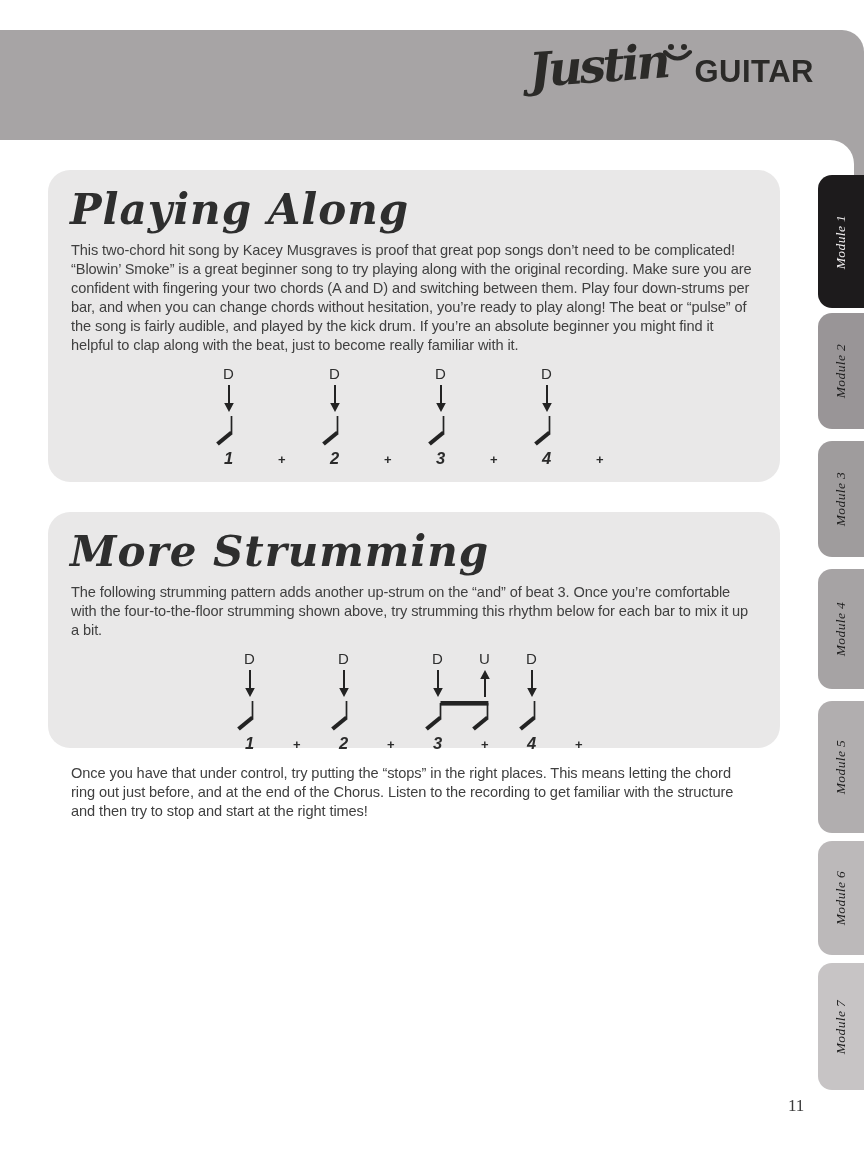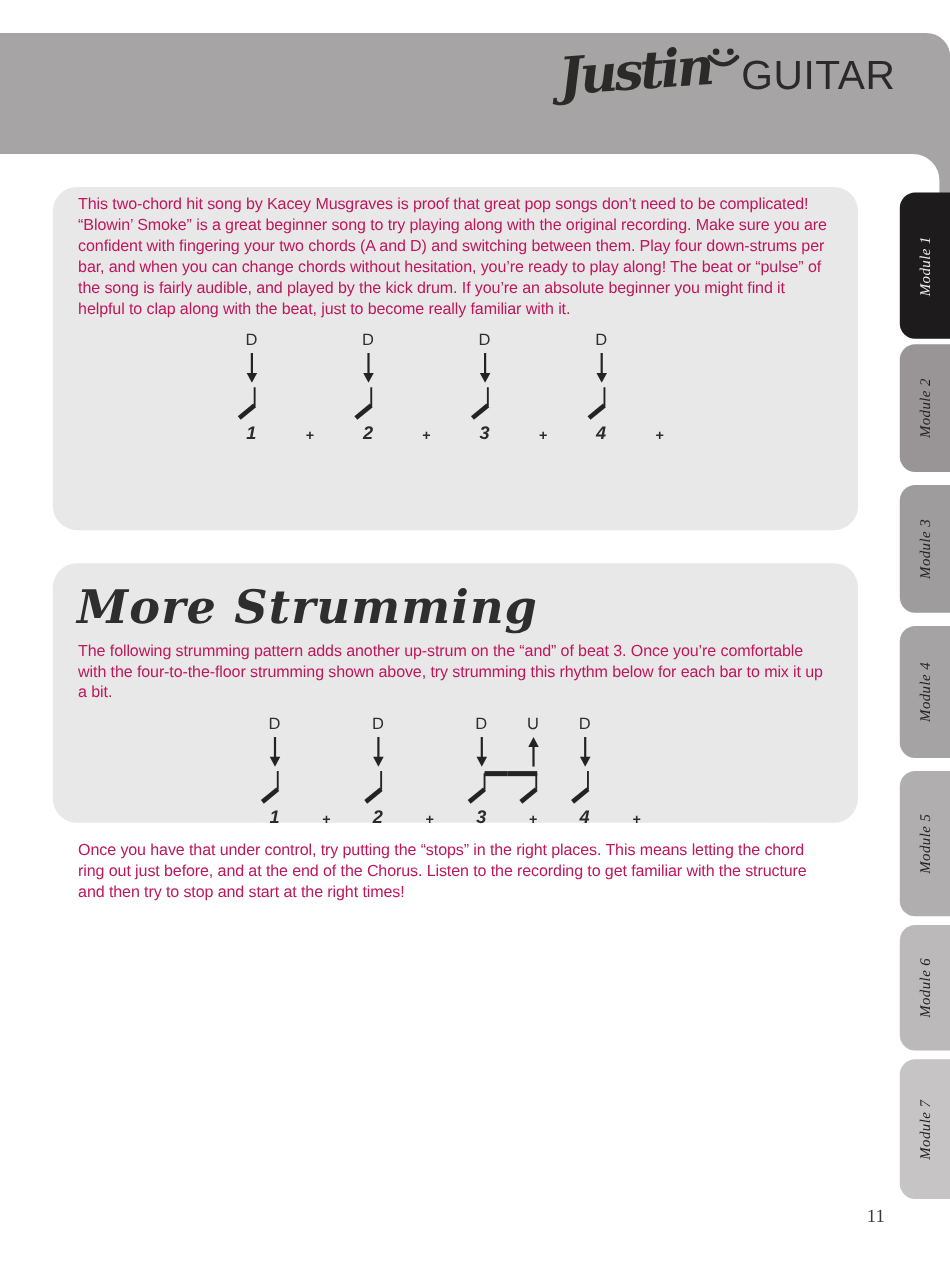--- a/index.html
+++ b/index.html
@@ -10,30 +10,30 @@
   .header-band{position:absolute;top:30px;left:0;right:0;height:146px;
                background:#a7a4a5;border-radius:0 22px 0 0;}
   .header-notch-cover{position:absolute;top:140px;left:0;width:854px;height:38px;
                background:#ffffff;border-top-right-radius:24px;}
 
   
   .logo{position:absolute;top:42px;right:50px;display:flex;align-items:baseline;color:#2b2a28;}
   .logo-script{font-family:"DejaVu Serif",serif;font-style:italic;font-weight:bold;
                font-size:47px;letter-spacing:-3px;transform:rotate(-4deg);line-height:1;}
   .logo-smiley{align-self:flex-end;margin:0 1px 20px -4px;}
-  .logo-caps{font-weight:normal;font-size:37px;letter-spacing:0.5px;line-height:1;}
+  .logo-caps{font-weight:bold;font-size:31px;letter-spacing:0.5px;line-height:1;}
 
   
   .panel{position:absolute;left:48px;width:732px;background:#e9e8e8;border-radius:22px;}
   .panel-1{top:170px;height:312px;}
   .panel-2{top:512px;height:236px;}
   .panel h2{font-family:"DejaVu Serif",serif;font-style:italic;font-weight:600;
             font-size:42px;color:#2e2e2e;margin:0;padding:16px 0 0 22px;
             letter-spacing:1px;line-height:1.15;}
-  .panel p{margin:7px 24px 0 23px;font-size:14.6px;line-height:19px;color:#be185d;
+  .panel p{margin:7px 24px 0 23px;font-size:14.6px;line-height:19px;color:#404040;
            letter-spacing:-0.1px;}
   .panel p.second{}
 
   
   .diagram{display:flex;justify-content:center;margin-top:10px;}
   .diagram .slot{display:flex;flex-direction:column;align-items:center;}
   .diagram-a .slot{width:53px;}
   .diagram-b .slot{width:47px;}
   .slot .chord{height:18px;font-size:15px;color:#2f2f2f;line-height:18px;}
   .slot .arrow{height:27px;width:12px;margin-top:2px;}
@@ -76,20 +76,21 @@
       <svg width="30" height="24" viewBox="0 0 30 24">
         <circle cx="8" cy="5" r="3" fill="#2b2a28"></circle>
         <circle cx="21" cy="5" r="3" fill="#2b2a28"></circle>
         <path d="M2,10 Q14.5,23 27,10" fill="none" stroke="#2b2a28" stroke-width="4" stroke-linecap="round"></path>
       </svg>
     </span>
     <span class="logo-caps">GUITAR</span>
   </div>
 
   <div class="panel panel-1">
+    <h2>Playing Along</h2>
     <p>This two-chord hit song by Kacey Musgraves is proof that great pop songs don’t need to be complicated! “Blowin’ Smoke” is a great beginner song to try playing along with the original recording. Make sure you are confident with fingering your two chords (A and D) and switching between them. Play four down-strums per bar, and when you can change chords without hesitation, you’re ready to play along! The beat or “pulse” of the song is fairly audible, and played by the kick drum. If you’re an absolute beginner you might find it helpful to clap along with the beat, just to become really familiar with it.</p>
     <div class="diagram diagram-a">
         <div class="slot">
           <div class="chord">D</div>
           <div class="arrow">
             <svg viewBox="0 0 12 27">
               <line x1="6" y1="0" x2="6" y2="19" stroke="#232323" stroke-width="2"></line>
               <polygon points="1.2,18 10.8,18 6,27" fill="#232323"></polygon>
             </svg>
           </div>

